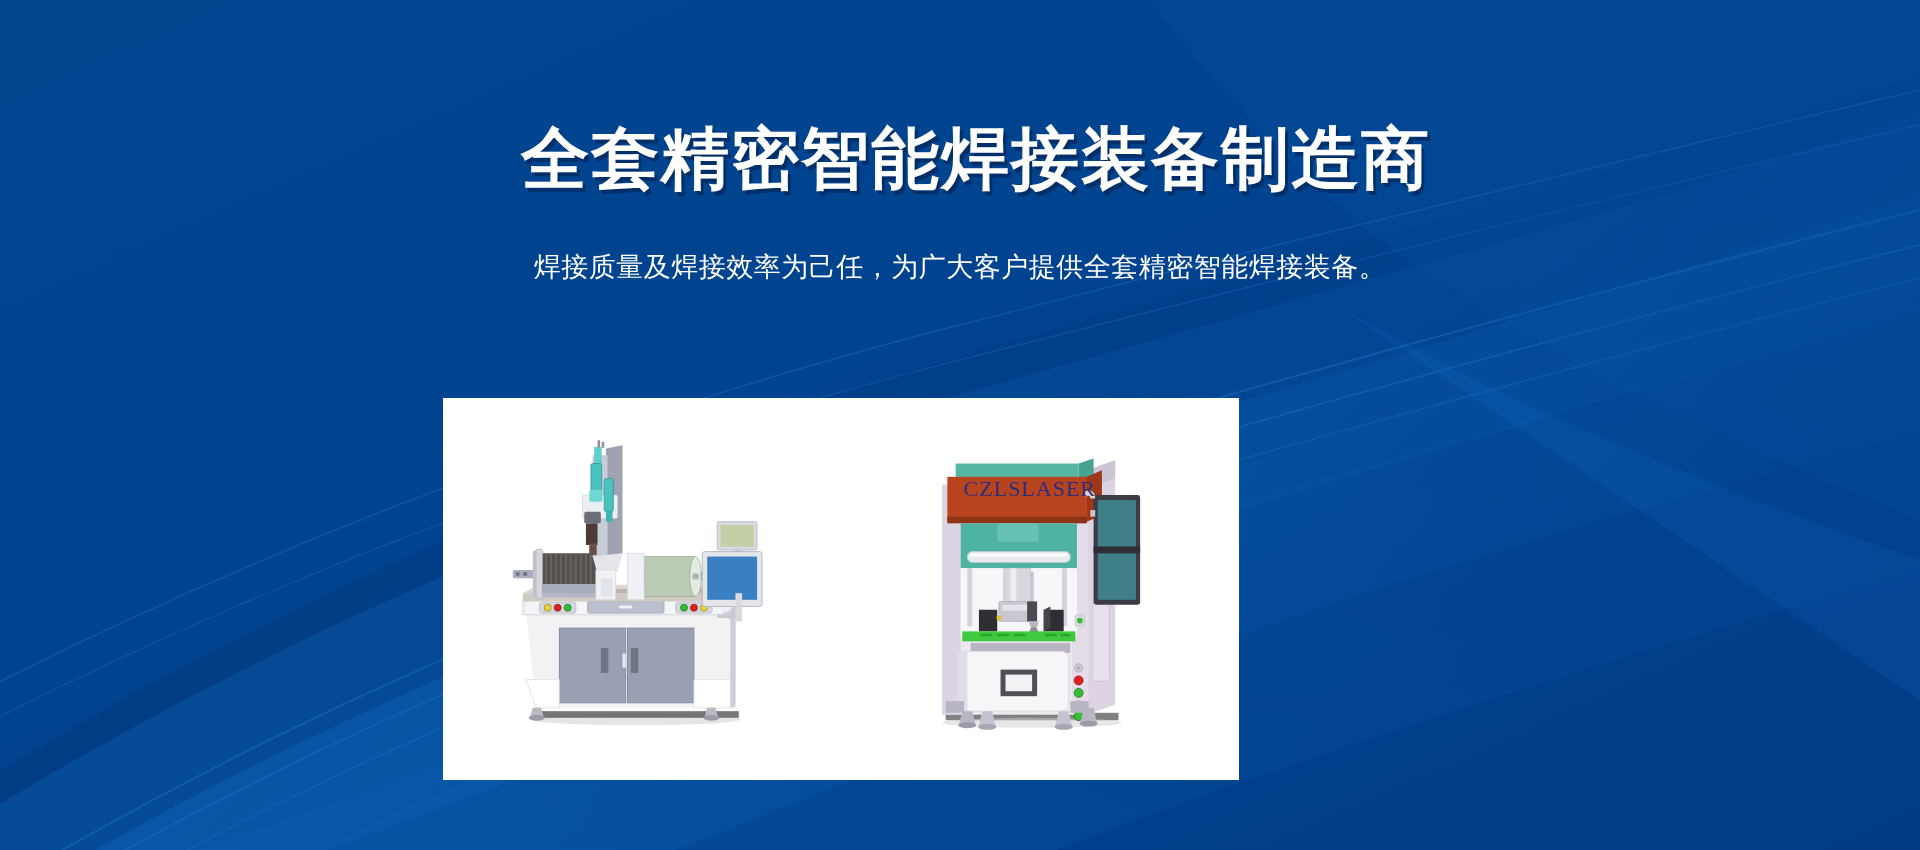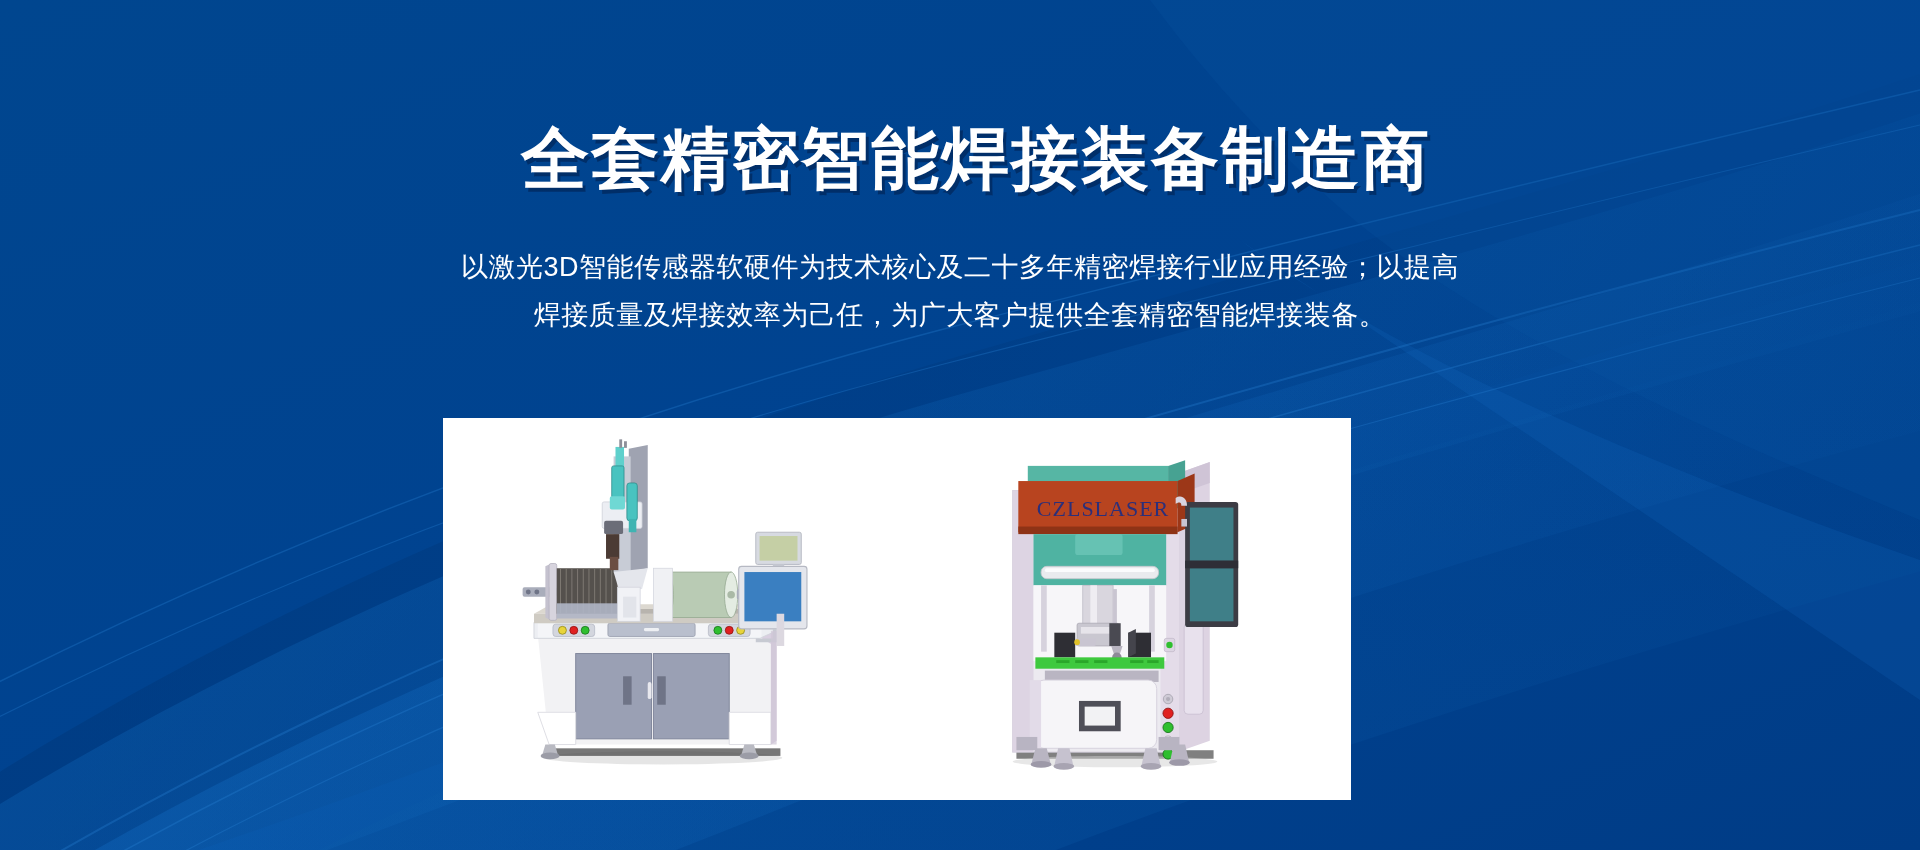--- a/index.html
+++ b/index.html
@@ -60,24 +60,23 @@
     font-weight: 400;
     letter-spacing: 0.5px;
     white-space: nowrap;
   }
 
   
   .cards {
     position: absolute;
     top: 398px;
     left: 443px;
-    width: 908px;
+    width: 796px;
     height: 382px;
     display: flex;
-    margin-top: 20px;
   }
   .card {
     position: relative;
     width: 479px;
     height: 382px;
     background: #ffffff;
     overflow: hidden;
   }
   .card svg { display: block; width: 100%; height: 100%; }
 
@@ -138,21 +137,20 @@
 
     <path d="M 1920,0 L 1920,520 C 1700,430 1460,320 1320,190 C 1230,105 1180,40 1150,0 Z" fill="#0a58a6" opacity="0.22"></path>
     <path d="M 1920,560 C 1660,470 1400,360 1240,240 L 1920,700 Z" fill="#1470c8" opacity="0.18"></path>
   </svg>
 
   <div class="headline-wrap">
     <h1 class="headline">全套精密智能焊接装备制造商</h1>
   </div>
 
   <div class="subtitle-wrap">
-    <div class="subtitle-line">以激光3D智能传感器软硬件为技术核心及二十多年精密焊接行业应用经验；以提高</div>
     <div class="subtitle-line">焊接质量及焊接效率为己任，为广大客户提供全套精密智能焊接装备。</div>
   </div>
 
   <div class="cards">
 
     <div class="card">
       <svg viewBox="0 0 479 382">
         <rect x="0" y="0" width="479" height="382" fill="#ffffff"></rect>
 
         <ellipse cx="232" cy="348" rx="126" ry="7" fill="#cfcfcf" opacity="0.55"></ellipse>

